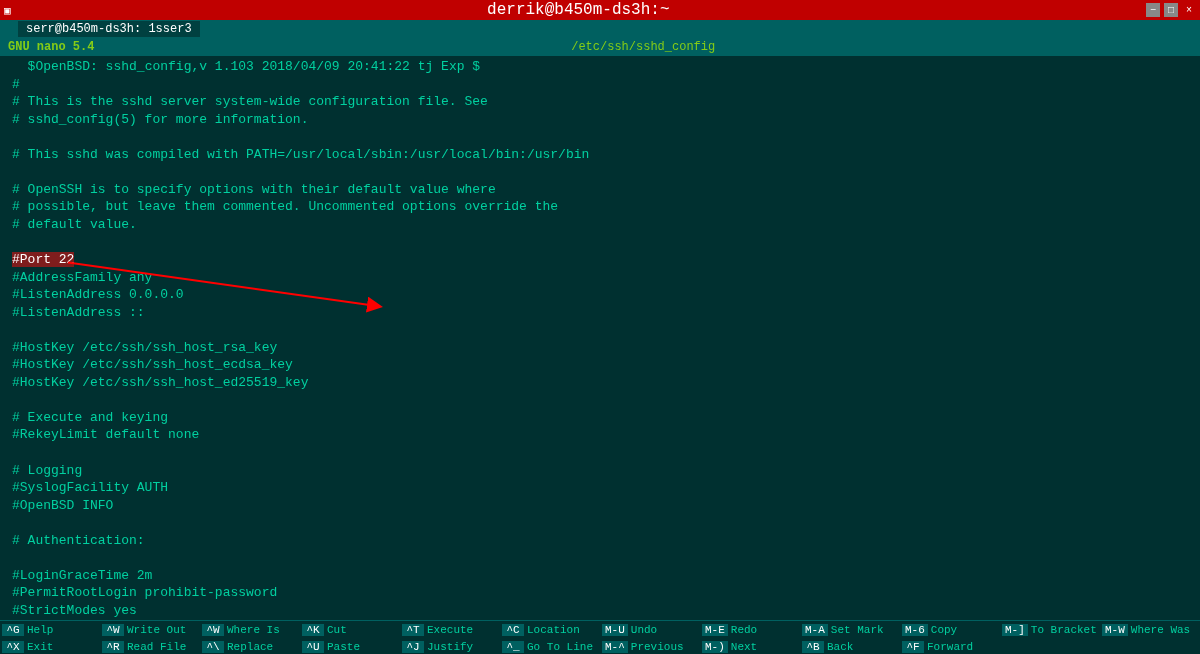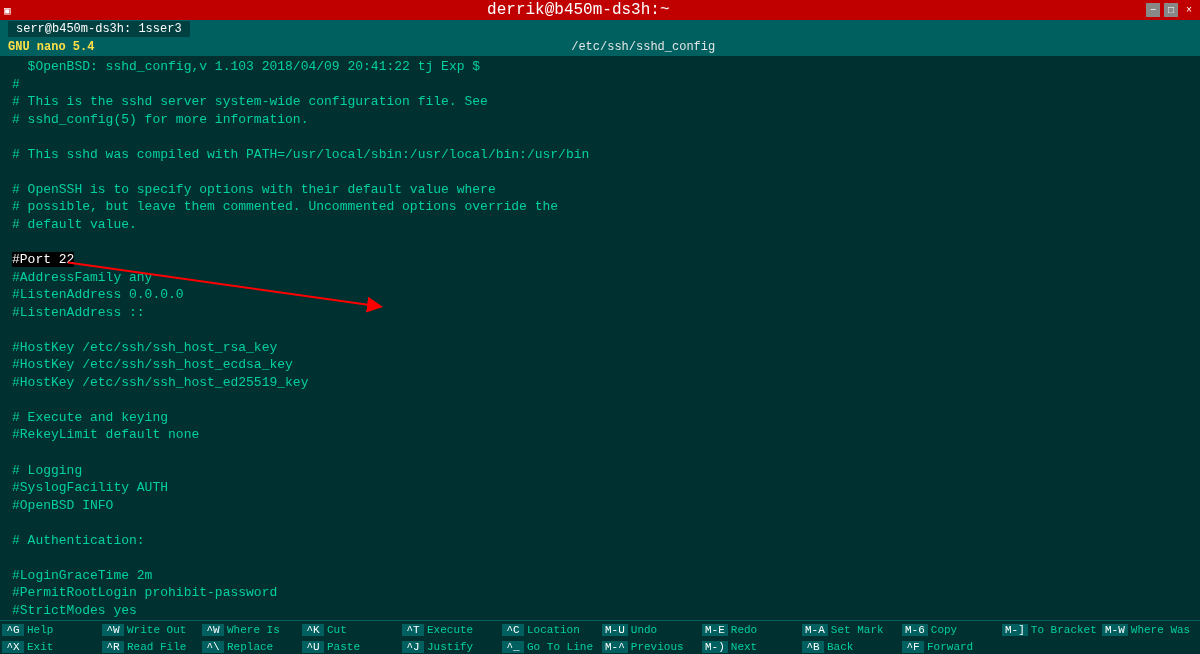--- a/index.html
+++ b/index.html
@@ -49,21 +49,21 @@
       justify-content: center;
       cursor: pointer;
     }
 
     
     #sessionbar {
       background: #006060;
       height: 18px;
       display: flex;
       align-items: center;
-      padding: 0 8px;
+      padding: 0 18px;
       color: #ffffff;
       font-size: 12px;
     }
     #active-tab {
       background: #004040;
       padding: 1px 8px;
       color: #ffffff;
       font-size: 12px;
     }
 
@@ -73,24 +73,24 @@
       height: 18px;
       display: flex;
       align-items: center;
       justify-content: space-between;
       padding: 0 8px;
       color: #ffffff;
       font-size: 12px;
     }
     #nano-title {
       font-weight: bold;
-      color: #fde047;
+      color: #84cc16;
     }
     #nano-file {
-      color: #e5e5e5;
+      color: #84cc16;
     }
 
     
     #editor {
       background: #003030;
       padding: 2px 12px;
       color: #00d0a0;
       font-size: 13px;
       line-height: 1.35;
       height: calc(654px - 20px - 18px - 18px - 34px);
@@ -175,21 +175,21 @@
       <div>#</div>
       <div># This is the sshd server system-wide configuration file.  See</div>
       <div># sshd_config(5) for more information.</div>
       <div>&nbsp;</div>
       <div># This sshd was compiled with PATH=/usr/local/sbin:/usr/local/bin:/usr/bin</div>
       <div>&nbsp;</div>
       <div># OpenSSH is to specify options with their default value where</div>
       <div># possible, but leave them commented.  Uncommented options override the</div>
       <div># default value.</div>
       <div>&nbsp;</div>
-      <div><span style="background:#000000;color:#fff;text-align:right;">#Port 22</span></div>
+      <div><span style="background:#7f1d1d;color:#fff;text-align:right;">#Port 22</span></div>
       <div>#AddressFamily any</div>
       <div>#ListenAddress 0.0.0.0</div>
       <div>#ListenAddress ::</div>
       <div>&nbsp;</div>
       <div>#HostKey /etc/ssh/ssh_host_rsa_key</div>
       <div>#HostKey /etc/ssh/ssh_host_ecdsa_key</div>
       <div>#HostKey /etc/ssh/ssh_host_ed25519_key</div>
       <div>&nbsp;</div>
       <div># Execute and keying</div>
       <div>#RekeyLimit default none</div>

